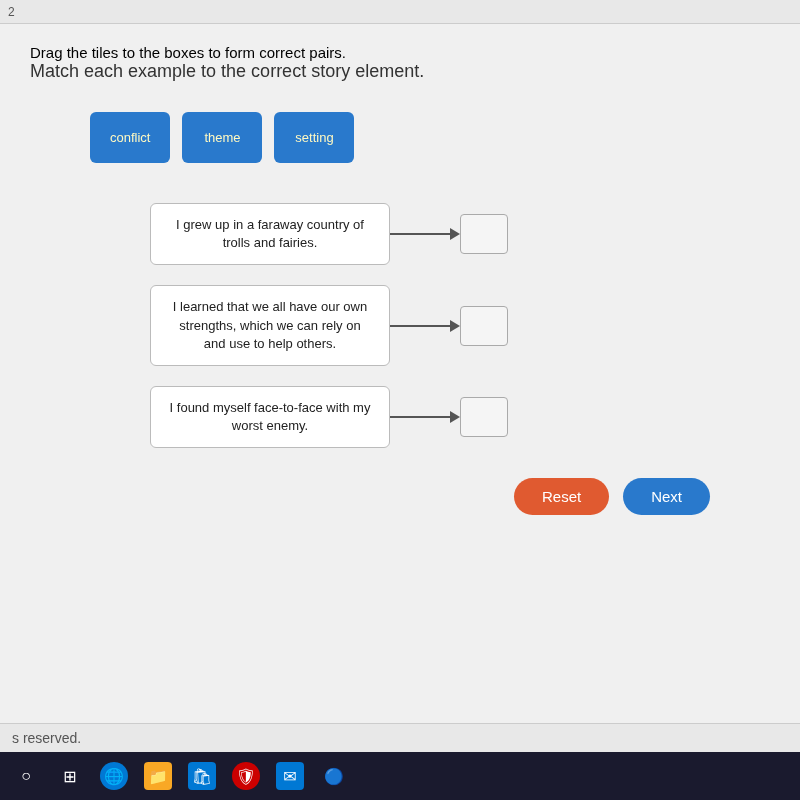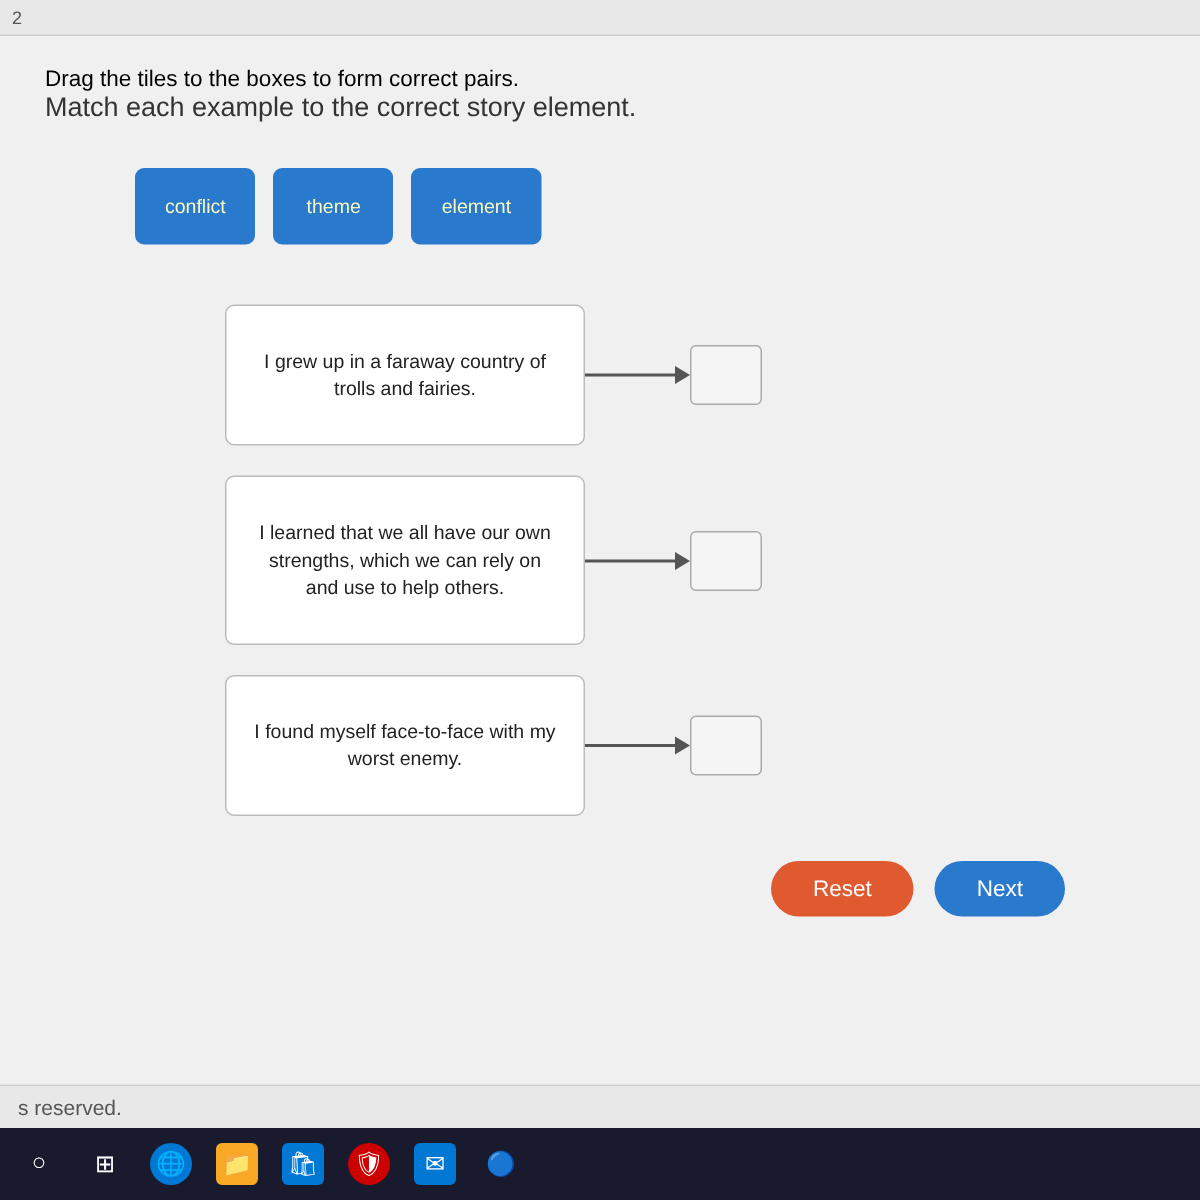--- a/index.html
+++ b/index.html
@@ -70,21 +70,21 @@
     .match-row {
       display: flex;
       align-items: center;
       gap: 0;
     }
 
     .example-box {
       background: white;
       border: 1.5px solid #bbb;
       border-radius: 6px;
-      padding: 28px 16px;
+      padding: 12px 16px;
       width: 240px;
       font-size: 13px;
       text-align: center;
       color: #222;
       line-height: 1.4;
     }
 
     .arrow-connector {
       display: flex;
       align-items: center;
@@ -191,21 +191,21 @@
 </div>
 
 <div class="main-content">
 
   <p class="instruction-primary">Drag the tiles to the boxes to form correct pairs.</p>
   <p class="instruction-secondary">Match each example to the correct story element.</p>
 
   <div class="tiles-row">
     <div class="tile" draggable="true">conflict</div>
     <div class="tile" draggable="true">theme</div>
-    <div class="tile" draggable="true">element</div>
+    <div class="tile" draggable="true">setting</div>
   </div>
 
   <div class="matching-area">
 
     <div class="match-row">
       <div class="example-box">I grew up in a faraway country of trolls and fairies.</div>
       <div class="arrow-connector">
         <div class="arrow-line"></div>
         <div class="arrow-head"></div>
       </div>

